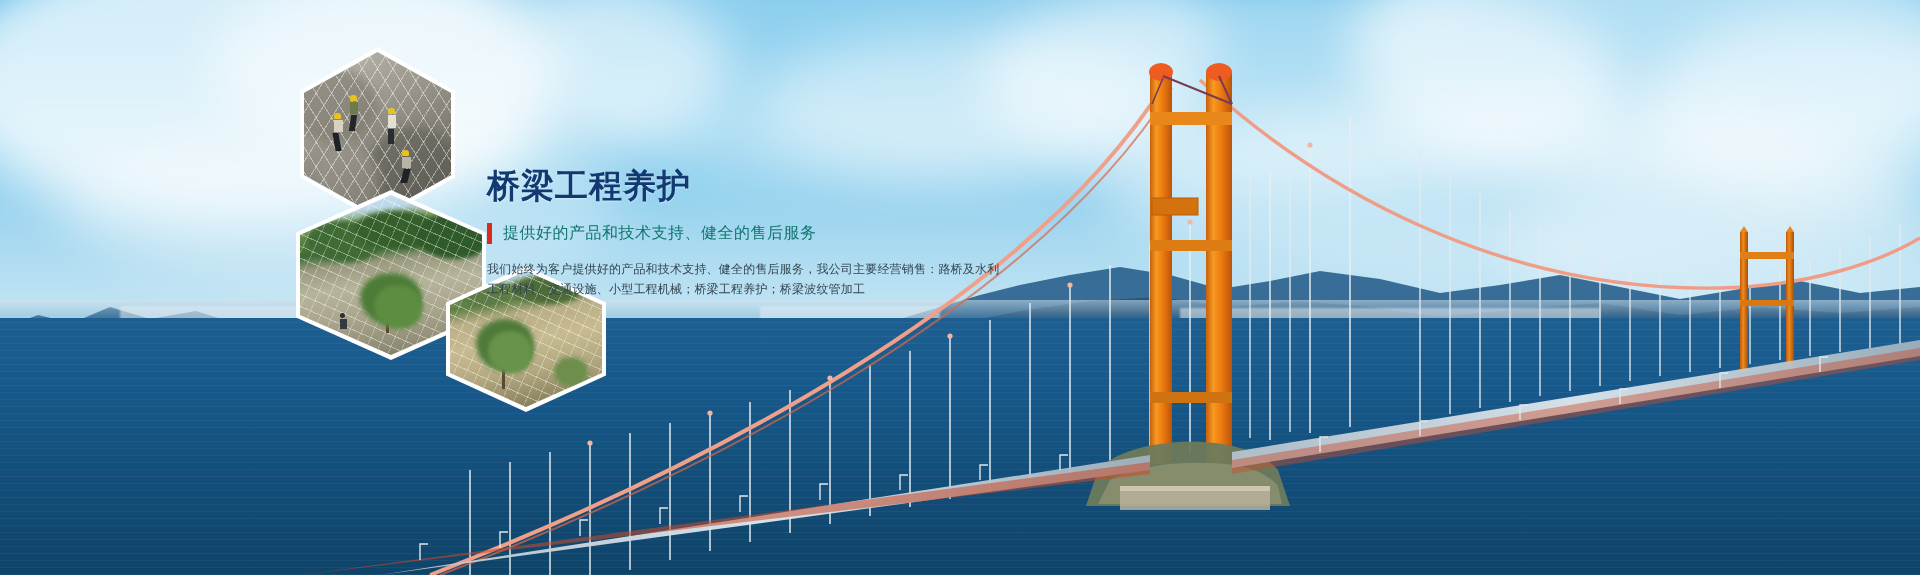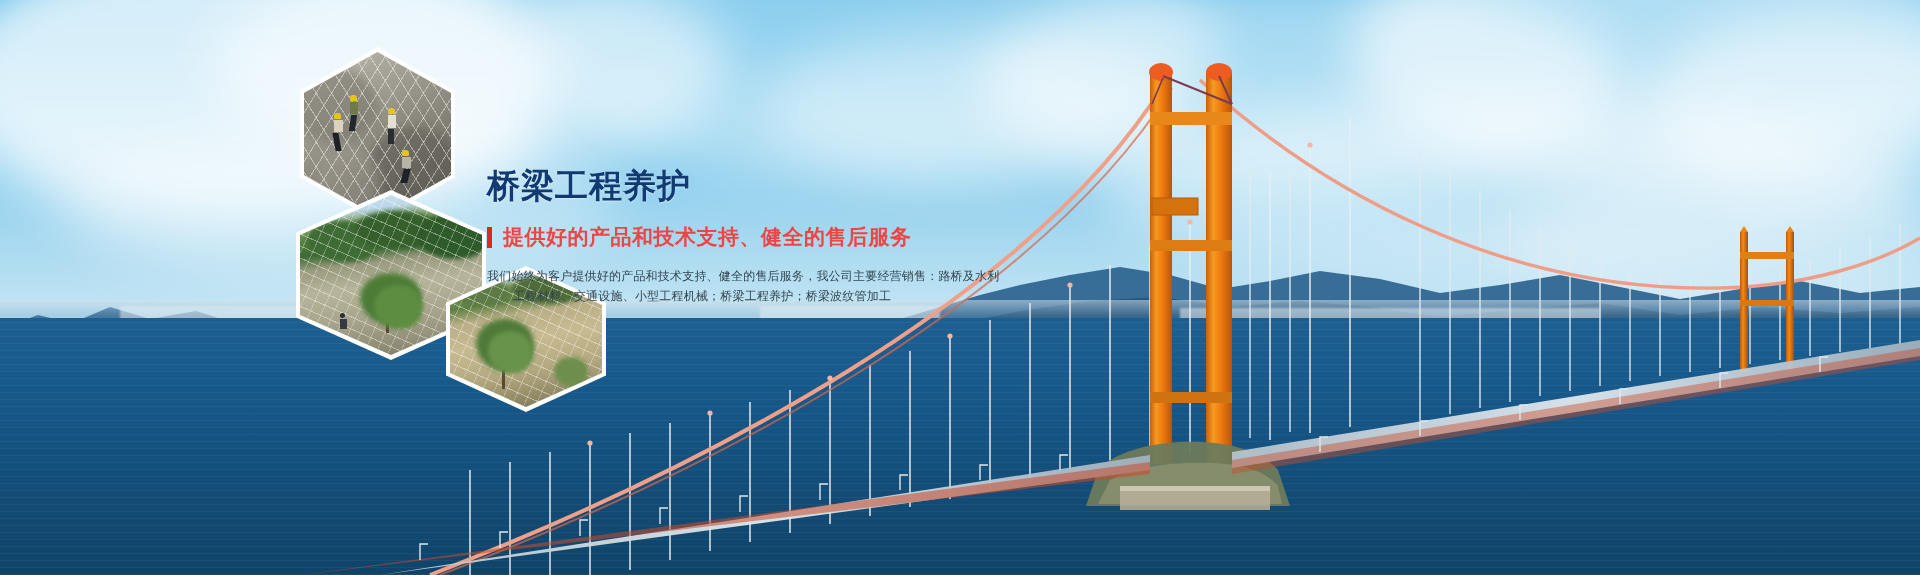--- a/index.html
+++ b/index.html
@@ -131,26 +131,26 @@
   .title-main{
     font-size:33px;font-weight:bold;color:#123a72;letter-spacing:1px;
     text-shadow:0 1px 2px rgba(255,255,255,.45);
   }
   .title-sub{
     font-size:26px;font-weight:bold;color:#2b2b2b;margin-left:22px;letter-spacing:.5px;
     text-shadow:0 1px 2px rgba(255,255,255,.30);
   }
   .subtitle-row{display:flex;align-items:center;margin-top:14px;}
   .redbar{width:5px;height:21px;background:#e02a17;margin-right:11px;flex:0 0 auto;}
-  .subtitle{font-size:21px;color:#ef4444;letter-spacing:.5px;font-weight:bold;}
+  .subtitle{font-size:16px;color:#0f766e;letter-spacing:.5px;}
   .paragraph{
     margin-top:15px;font-size:12px;line-height:20px;color:#32454f;letter-spacing:.2px;
     max-width:430px;
   }
-  .paragraph div{white-space:nowrap;text-align:center;}
+  .paragraph div{white-space:nowrap;}
 </style>
 </head>
 <body>
 
 <div id="banner">
 
   <div class="sky"></div>
   <div class="cloud c1"></div>
   <div class="cloud c2"></div>
   <div class="cloud c3"></div>

